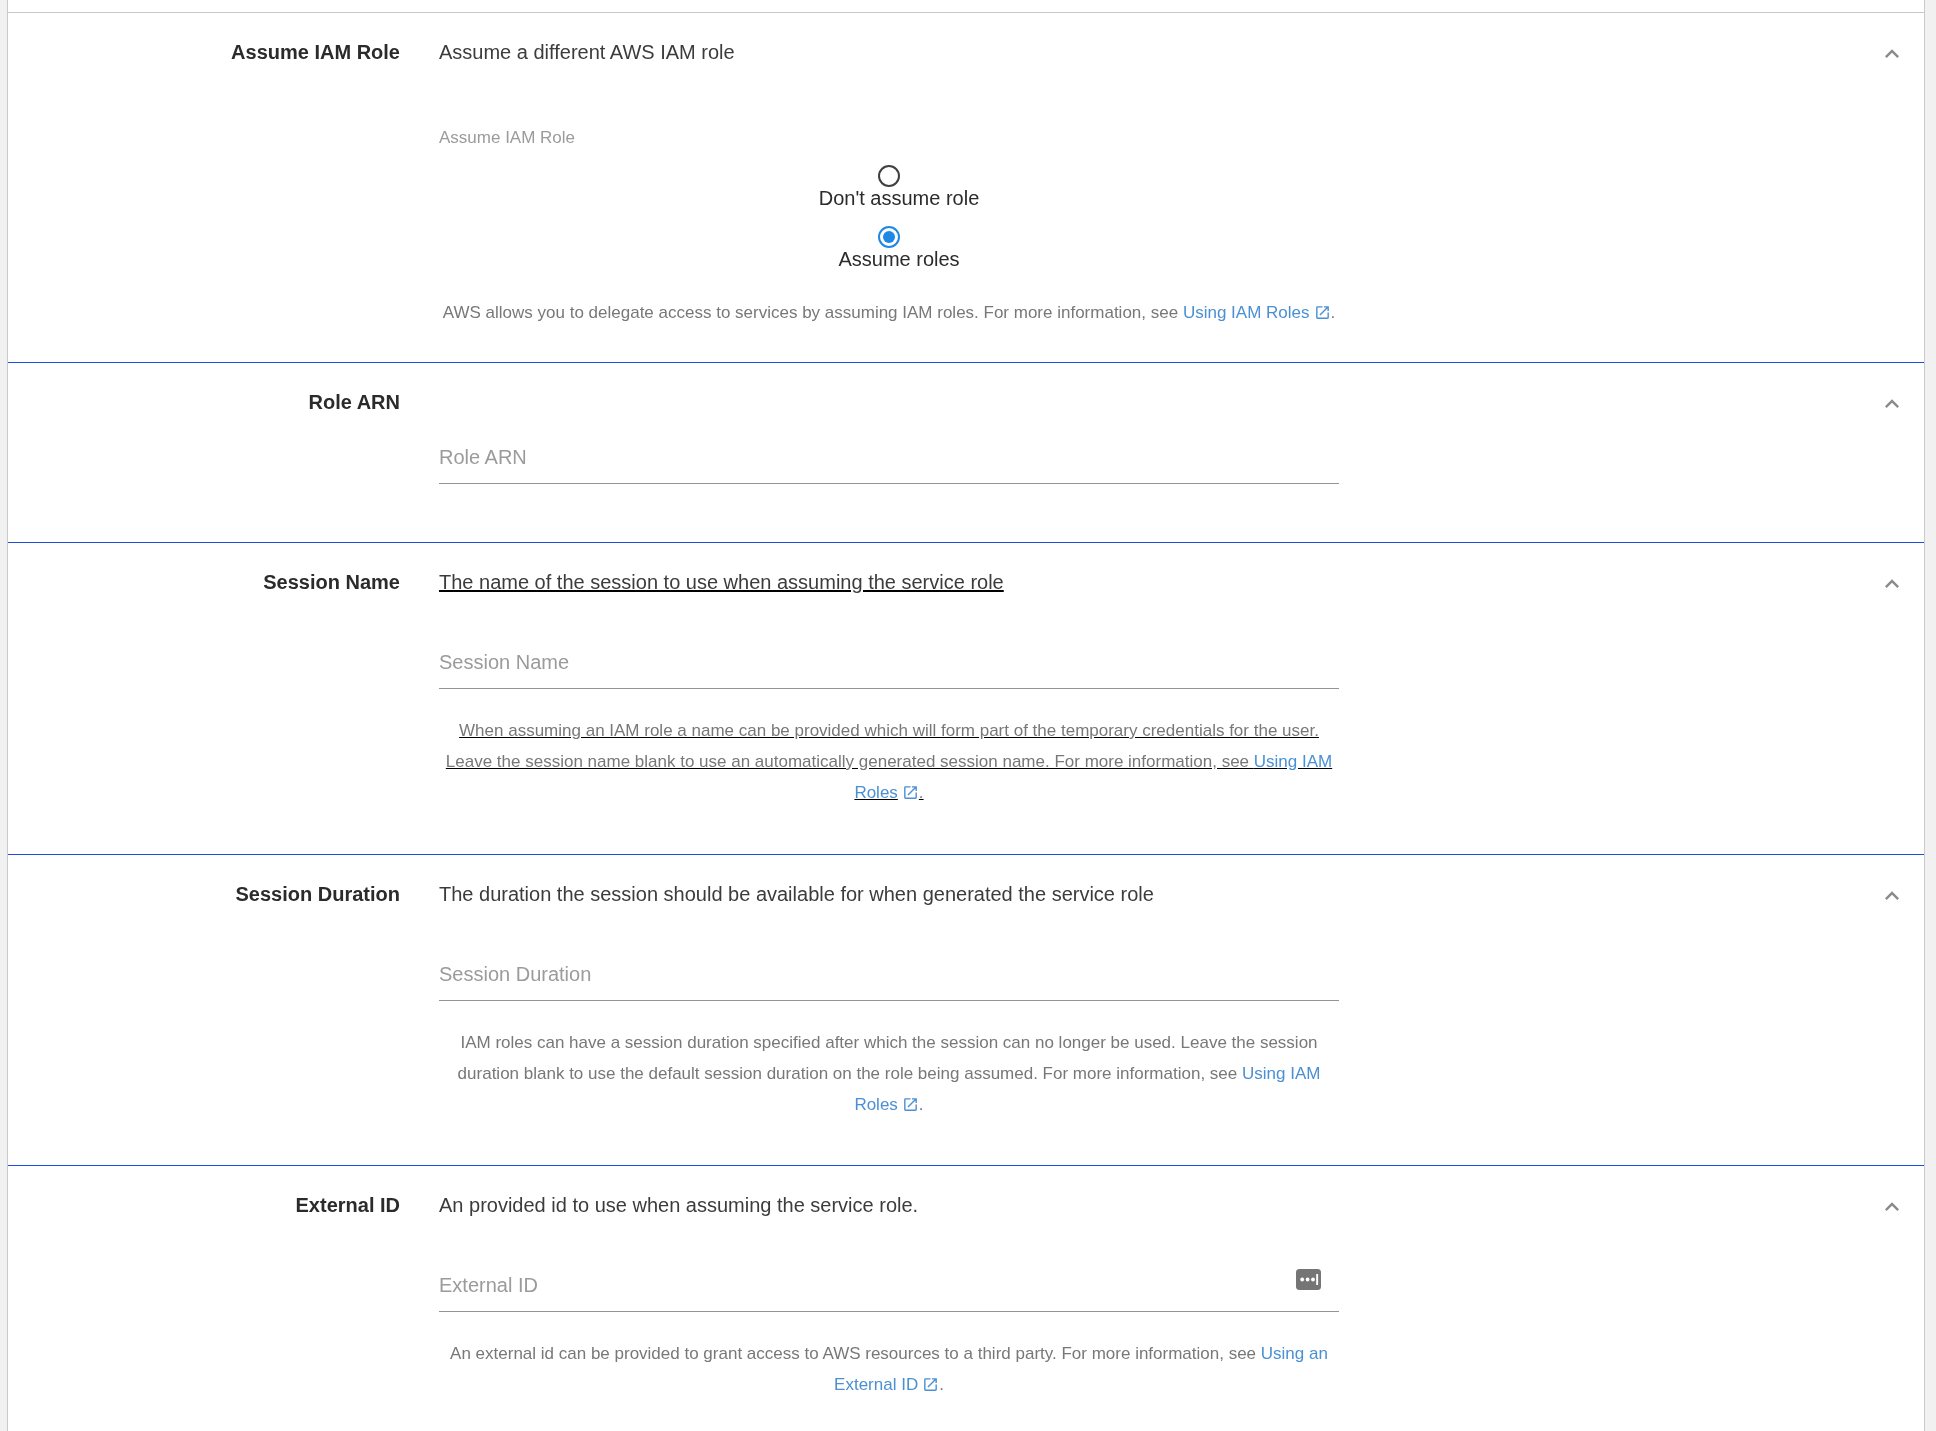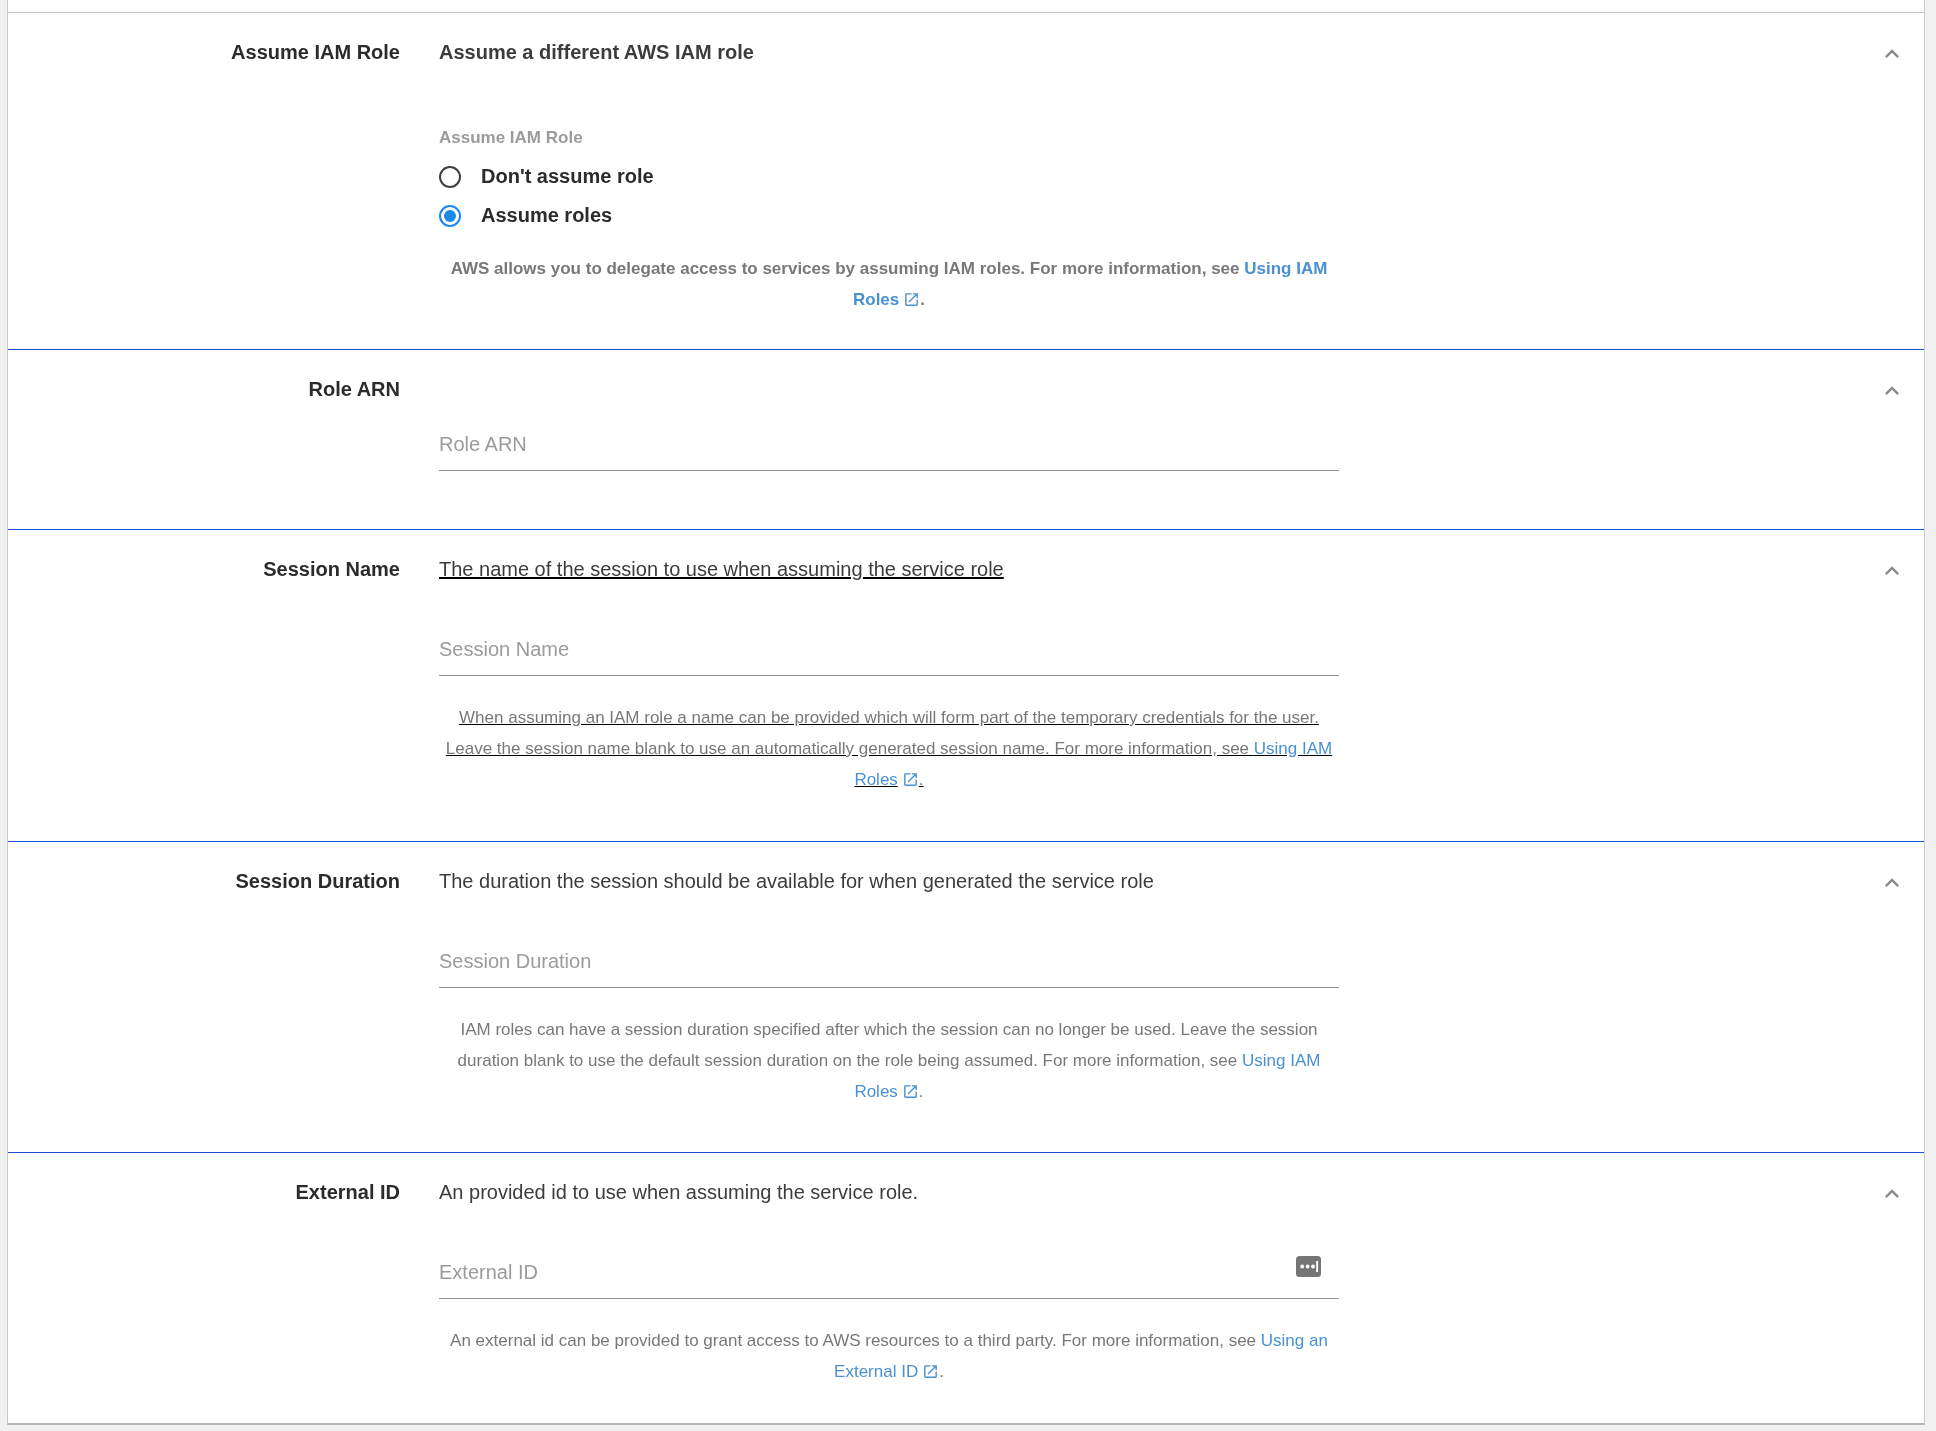--- a/index.html
+++ b/index.html
@@ -41,21 +41,21 @@
   }
   .section-title { font-size: 20px; line-height: 25px; color: #3c3c3c; }
   .chevron-btn {
     margin-left: auto; margin-right: 16px; margin-top: 26px;
     width: 32px; height: 32px;
     display: flex; align-items: center; justify-content: center;
     cursor: pointer; background: none; border: none; padding: 0;
   }
   .field-label { margin-top: 62px; font-size: 17px; color: #9b9b9b; line-height: 22px; }
   .radio-group { margin-top: 4px; }
-  .radio-row { display: flex; align-items: center; margin-top: 16px; cursor: pointer; }
+  .radio-row { display: flex; align-items: center; margin-top: 16px; cursor: pointer; flex-direction: column; }
   .radio-outer {
     width: 22px; height: 22px; border: 2px solid #3f3f3f; border-radius: 50%;
     display: flex; align-items: center; justify-content: center; flex-shrink: 0;
   }
   .radio-inner { width: 0; height: 0; border-radius: 50%; }
   .radio-row.selected .radio-outer { border-color: #1e88e5; }
   .radio-row.selected .radio-inner { width: 12px; height: 12px; background: #1e88e5; }
   .radio-label { margin-left: 20px; font-size: 20px; color: #2b2b2b; }
   .help { margin-top: 26px; font-size: 17px; line-height: 31px; color: #787878; text-align: center; }
   .help a { color: #4a90d2; text-decoration: none; cursor: pointer; }
@@ -63,21 +63,21 @@
   .field { margin-top: 54px; position: relative; }
   .text-input {
     width: 100%; border: 0; outline: 0;
     border-bottom: 1px solid #949494;
     font-size: 20px; padding: 2px 0 14px 0;
     color: #333; background: transparent;
     font-family: "Liberation Sans", sans-serif;
   }
   .text-input::placeholder { color: #9b9b9b; opacity: 1; }
   .var-icon { position: absolute; right: 18px; bottom: 22px; cursor: pointer; line-height: 0; }
-  .s1 .content-col { padding-bottom: 34px; font-weight: bold; }
+  .s1 .content-col { padding-bottom: 34px; }
   .s2 .content-col { padding-bottom: 58px; }
   .s3 .content-col { padding-bottom: 46px; text-decoration: underline; }
   .s4 .content-col { padding-bottom: 45px; }
   .s5 .content-col { padding-bottom: 36px; }
 </style>
 </head>
 <body>
 
 <div class="card">
 

